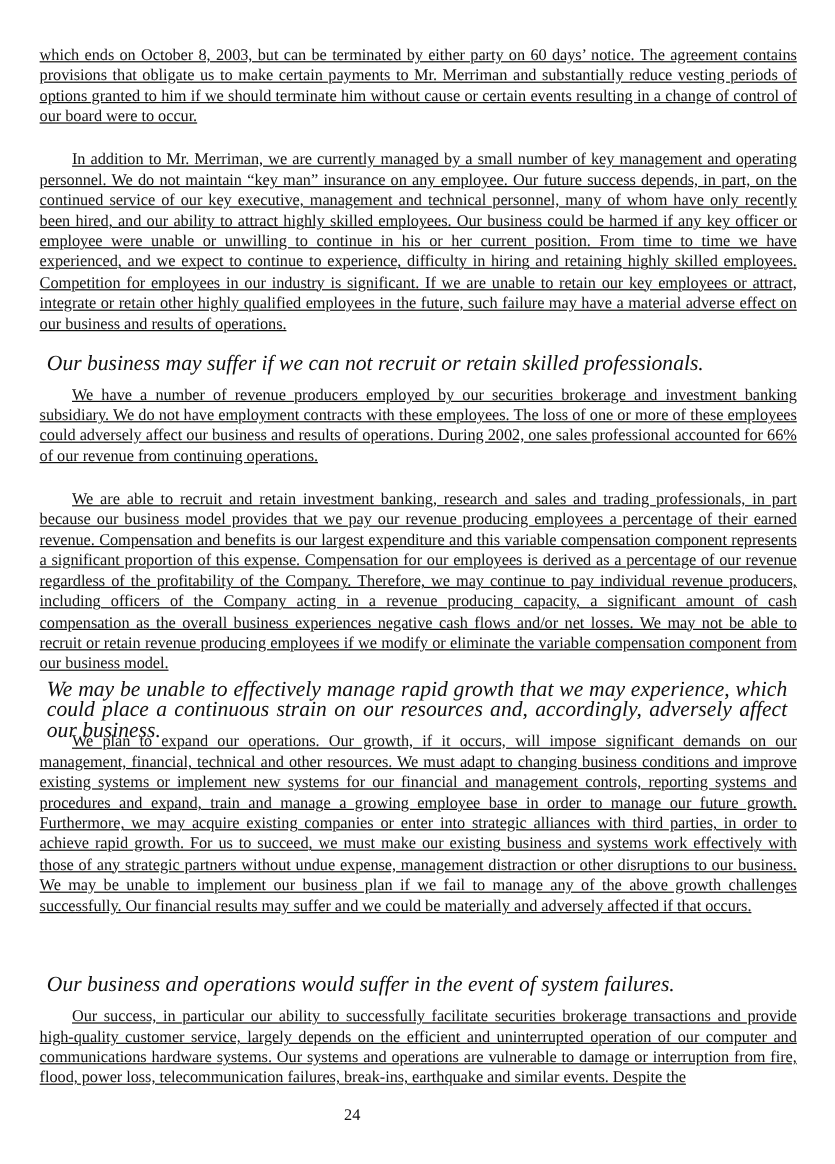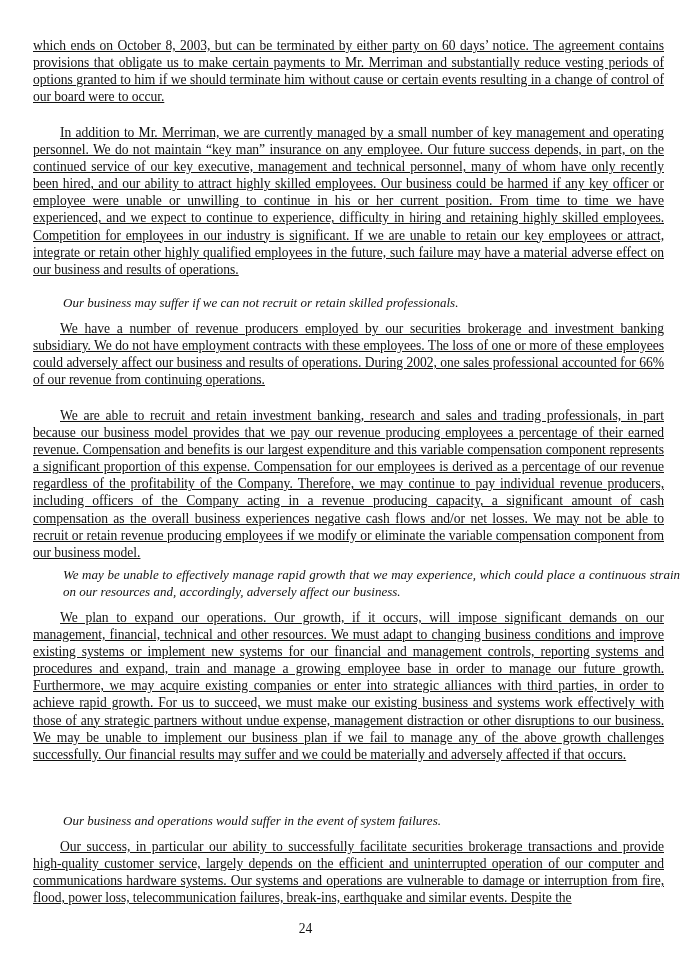--- a/index.html
+++ b/index.html
@@ -29,37 +29,36 @@
       line-height: 17.1px;
       text-align: justify;
       text-align-last: left;
       letter-spacing: -0.05px;
       text-decoration: underline;
     }
     .para { text-indent: 27px; }
     .para.noindent { text-indent: 0; }
     .heading {
       position: absolute;
-      left: 30px;
+      left: 6px;
       width: 617px;
       font-style: italic;
-      font-size: 13px;
+      font-size: 18px;
       line-height: 17.1px;
       text-align: justify;
       text-align-last: left;
     }
     .page-number {
       position: absolute;
       left: 0;
       width: 587px;
       top: 920px;
       text-align: center;
       font-size: 13.6px;
       line-height: 17px;
-      padding-left: 12px;
     }
   </style>
 </head>
 <body>
 
 <div class="page">
 
   <p class="block para noindent" style="top:37px; margin:0;">which ends on October 8, 2003, but can be terminated by either party on 60 days’ notice. The agreement contains provisions that obligate us to make certain payments to Mr. Merriman and substantially reduce vesting periods of options granted to him if we should terminate him without cause or certain events resulting in a change of control of our board were to occur.</p>
 
   <p class="block para" style="top:124px; margin:0;">In addition to Mr. Merriman, we are currently managed by a small number of key management and operating personnel. We do not maintain “key man” insurance on any employee. Our future success depends, in part, on the continued service of our key executive, management and technical personnel, many of whom have only recently been hired, and our ability to attract highly skilled employees. Our business could be harmed if any key officer or employee were unable or unwilling to continue in his or her current position. From time to time we have experienced, and we expect to continue to experience, difficulty in hiring and retaining highly skilled employees. Competition for employees in our industry is significant. If we are unable to retain our key employees or attract, integrate or retain other highly qualified employees in the future, such failure may have a material adverse effect on our business and results of operations.</p>

